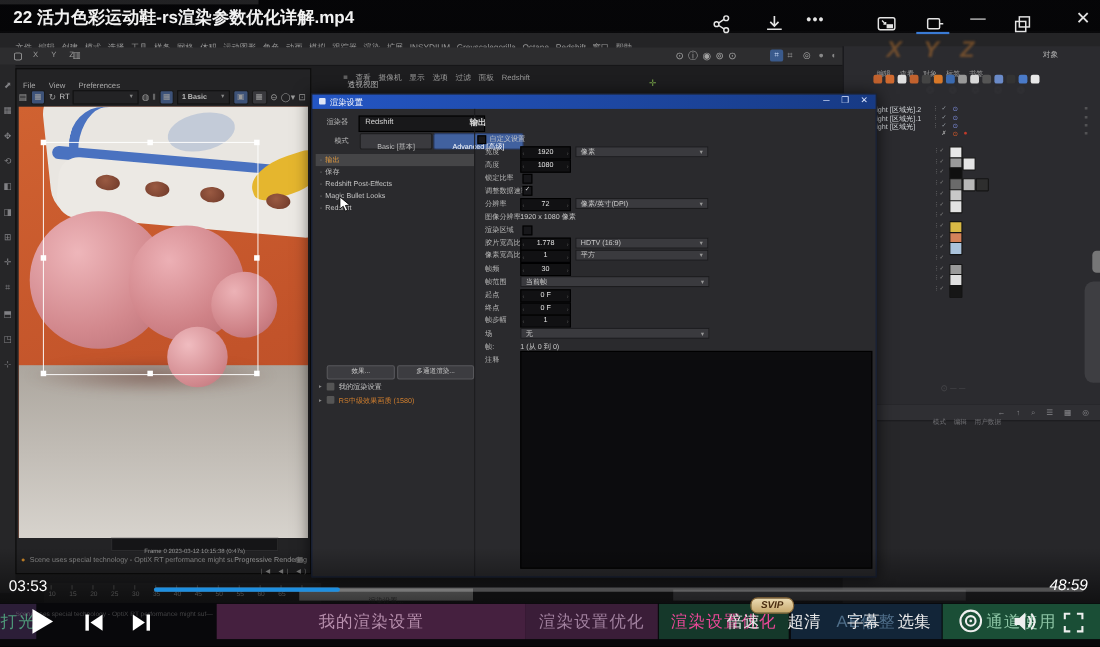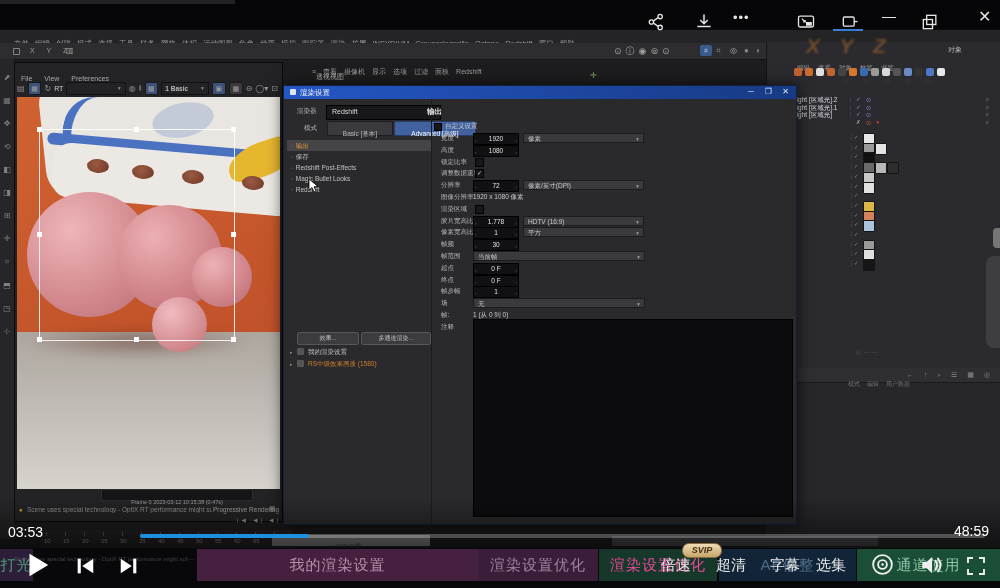--- a/index.html
+++ b/index.html
@@ -441,21 +441,21 @@
       <div class="chapter" style="left: 857px; width: 143px; background: rgb(26, 78, 54); color: rgb(140, 196, 164);">通道使用</div>
     </div>
   <span class="txt" style="left:14px;top:556px;font-size:6px;color:rgba(170,170,170,.35);max-width:180px;overflow:hidden;">Scene uses special technology - OptiX RT performance might suf—</span>
 
   <div class="fade"></div>
 
   <span class="ptime" style="left:8px;top:524px;">03:53</span>
   <div class="ptrack">
     <div class="pfill" id="pfill" style="width: 169px; background: rgb(30, 143, 224);"></div>
   </div>
-  <span class="ptime" style="left:954px;top:523px;">48:59</span>
+  <span class="ptime" style="left:954px;top:523px;font-style:italic;">48:59</span>
 
   <svg class="abs" style="left:22px;top:550px;" width="30" height="30" viewBox="0 0 24 24">
     <polygon points="6,3 21,12 6,21" fill="#fff"></polygon>
   </svg>
   <svg class="abs" style="left:74px;top:555px;" width="22" height="22" viewBox="0 0 24 24">
     <rect x="4" y="4" width="3.4" height="16" fill="#fff"></rect>
       <polygon points="21,4 9,12 21,20" fill="#fff"></polygon>
   </svg>
   <svg class="abs" style="left:118px;top:555px;" width="22" height="22" viewBox="0 0 24 24">
     <polygon points="3,4 15,12 3,20" fill="#fff"></polygon>
@@ -476,20 +476,21 @@
   <svg class="abs" style="left:918px;top:552px;" width="26" height="26" viewBox="0 0 24 24">
     <polygon points="4,9 8,9 13,4.5 13,19.5 8,15 4,15" fill="#eee"></polygon>
     <path d="M16 8 q3 4 0 8 M18.5 6 q4.5 6 0 12" fill="none" stroke="#eee" stroke-width="1.7" stroke-linecap="round"></path>
   </svg>
   <svg class="abs" style="left:964px;top:554px;" width="24" height="24" viewBox="0 0 24 24">
     <path d="M4 9V4h5 M15 4h5v5 M20 15v5h-5 M9 20H4v-5" fill="none" stroke="#eee" stroke-width="1.9"></path>
   </svg>
 
   <div class="titlebar"></div>
   <div class="abs" style="left:0;top:0;width:235px;height:4px;background:rgba(120,120,120,.25);"></div>
+  <span class="vtitle">22 活力色彩运动鞋-rs渲染参数优化详解.mp4</span>
 
   <svg class="winic" style="left:646px;" viewBox="0 0 24 24">
     <circle cx="17" cy="5.5" r="2.6" fill="none" stroke="#e4e4e4" stroke-width="1.6"></circle>
     <circle cx="6.5" cy="12" r="2.6" fill="none" stroke="#e4e4e4" stroke-width="1.6"></circle>
     <circle cx="17" cy="18.5" r="2.6" fill="none" stroke="#e4e4e4" stroke-width="1.6"></circle>
     <path d="M9 10.6 L14.6 6.8 M9 13.4 L14.6 17.2" stroke="#e4e4e4" stroke-width="1.6"></path>
   </svg>
   <svg class="winic" style="left:694px;" viewBox="0 0 24 24">
     <path d="M12 3v10 M7.5 9.5 L12 14 L16.5 9.5 M4 17.5h16" fill="none" stroke="#e4e4e4" stroke-width="1.8"></path>
   </svg>

